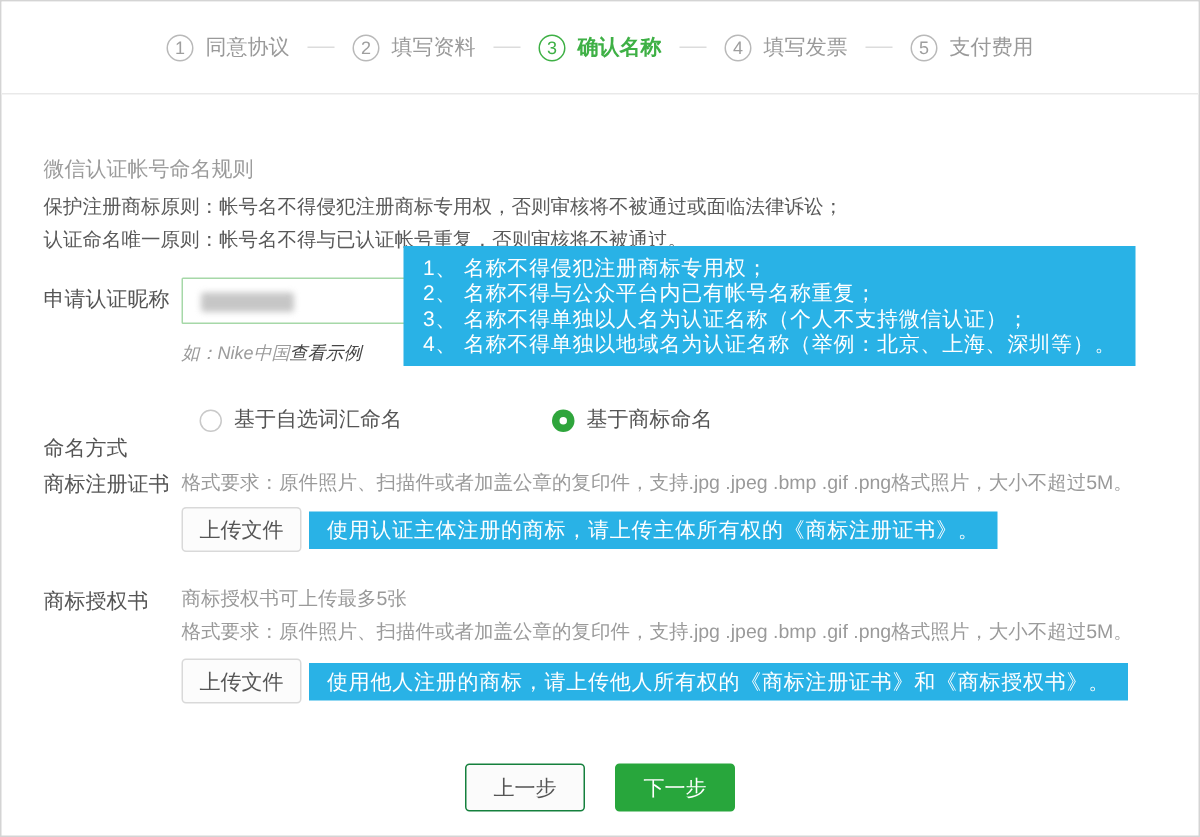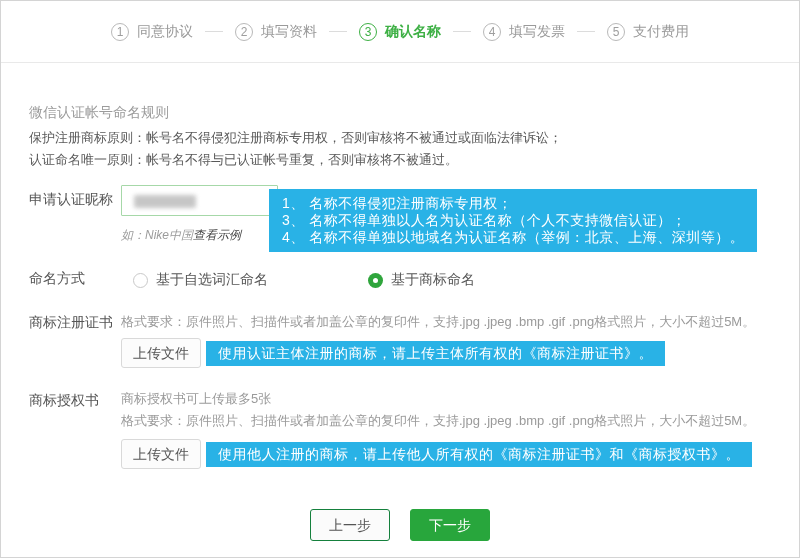--- a/index.html
+++ b/index.html
@@ -27,37 +27,37 @@
   .step.active .circ { border-color:#3eb045; color:#3eb045; }
   .step.active .slabel { color:#3eb045; font-weight:bold; }
   
   .rules-title { position:absolute; left:28px; top:103px; font-size:14px; color:#9b9b9b; }
   .rule-line { position:absolute; left:28px; font-size:13px; color:#595959; }
   .rule-1 { top:128px; }
   .rule-2 { top:150px; }
   
   .flabel { position:absolute; left:28px; font-size:14px; color:#555; white-space:nowrap; }
   .lbl-nick { top:190px; }
-  .lbl-naming { top:269px; }
+  .lbl-naming { top:289px; }
   .lbl-cert { top:313px; }
   .lbl-auth { top:391px; }
 
   .nick-input {
     position:absolute; left:120px; top:184px; width:157px; height:31px;
     border:1px solid #a6d8a8; background:#fff; border-radius:1px;
   }
   .redacted {
     position:absolute; left:12px; top:9px; width:62px; height:13px;
     background:#a9a9a9; border-radius:2px; filter:blur(2px); opacity:.65;
   }
   .nick-hint { position:absolute; left:120px; top:226px; font-size:12px; color:#9b9b9b;font-style:italic; }
   .nick-hint .link { color:#454545; cursor:pointer; }
 
   .tooltip-big {
-    position:absolute; left:268px; top:188px;
+    position:absolute; left:268px; top:163px;
     background:#29b2e6; color:#fff; font-size:14px; line-height:17px;
     padding:6px 13px; letter-spacing:.5px; white-space:nowrap;
   }
   .tooltip-bar {
     position:absolute; background:#29b2e6; color:#fff; font-size:14px;
     line-height:19px; padding:3px 12px; white-space:nowrap; letter-spacing:.5px;text-align:right;
   }
   .tip-cert { left:205px; top:340px; }
   .tip-auth { left:205px; top:441px; }
 
@@ -136,20 +136,21 @@
   <div class="rule-line rule-2">认证命名唯一原则：帐号名不得与已认证帐号重复，否则审核将不被通过。</div>
 
   <div class="flabel lbl-nick">申请认证昵称</div>
   <div class="nick-input">
     <div class="redacted"></div>
   </div>
   <div class="nick-hint"><span>如：Nike中国</span><span class="link">查看示例</span></div>
 
   <div class="tooltip-big">
     <div>1、 名称不得侵犯注册商标专用权；</div>
+    <div>2、 名称不得与公众平台内已有帐号名称重复；</div>
     <div>3、 名称不得单独以人名为认证名称（个人不支持微信认证）；</div>
     <div>4、 名称不得单独以地域名为认证名称（举例：北京、上海、深圳等）。</div>
   </div>
 
   <div class="flabel lbl-naming">命名方式</div>
   <div class="radio-row">
     <span class="radio off"></span>
     <span class="radio-lab">基于自选词汇命名</span>
     <span class="radio-gap"></span>
     <span class="radio on"></span>

